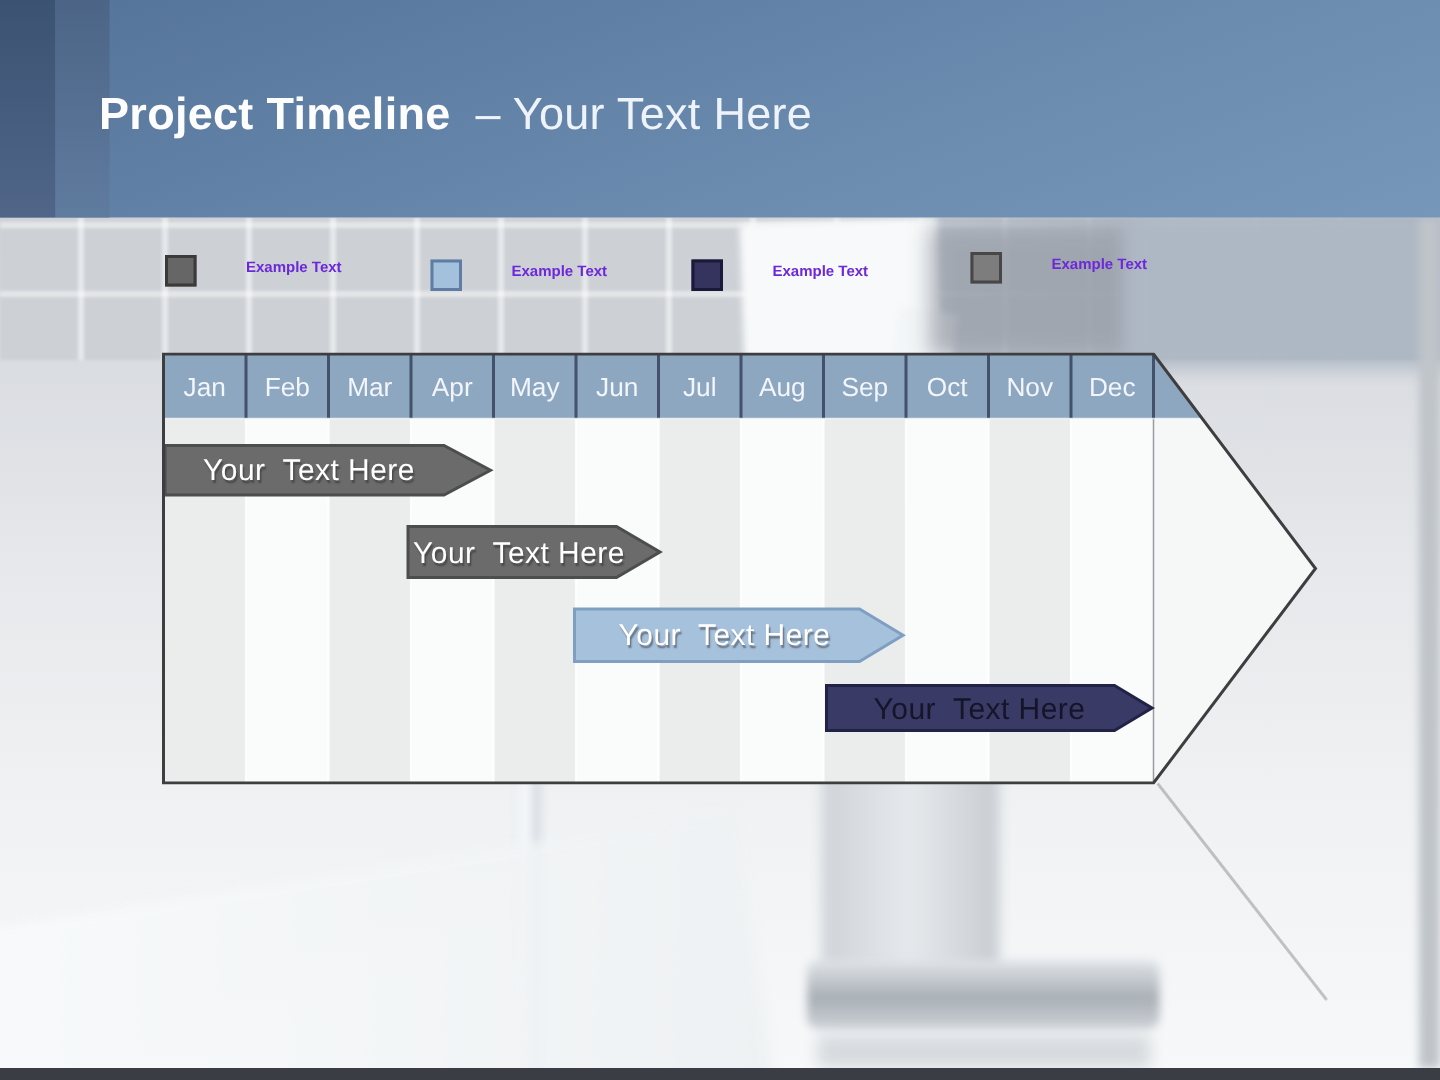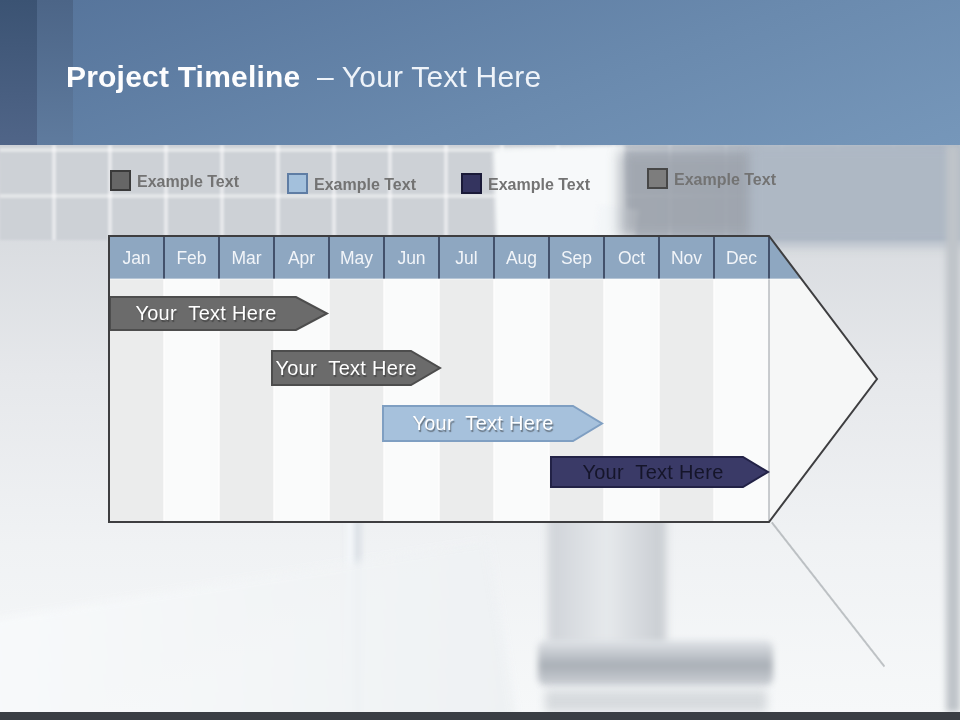--- a/index.html
+++ b/index.html
@@ -58,22 +58,22 @@
   .title .light{font-weight:400; color:#eef3f9; margin-left:8px;}
 
   
   .legend-item{position:absolute; height:24px;}
   .li1{left:110px; top:170px;}
   .li2{left:287px; top:173px;}
   .li3{left:461px; top:173px;}
   .li4{left:647px; top:168px;}
   .swatch{position:absolute; left:0; top:0; width:21px; height:21px;
     border:2px solid #000; background:#888;}
-  .legend-label{position:absolute; left:27px; top:3px; font-size:16px; font-weight:700;
-    color:#737373; white-space:nowrap;}
+  .legend-label{position:absolute; left:54px; top:3px; font-size:10px; font-weight:700;
+    color:#6d28d9; white-space:nowrap;}
 
   
   .chart-svg{position:absolute; left:108px; top:235px; width:772px; height:288px;}
   .month-label{font-family:"Liberation Sans",sans-serif; font-size:17.5px; fill:#f2f5f9;}
   .bar-label{font-family:"Liberation Sans",sans-serif; font-size:20px; letter-spacing:.3px;
     text-shadow:1px 2px 1px rgba(40,40,40,.5);}
   .bar-label.dark{text-shadow:none;}
 </style>
 </head>
 <body>

